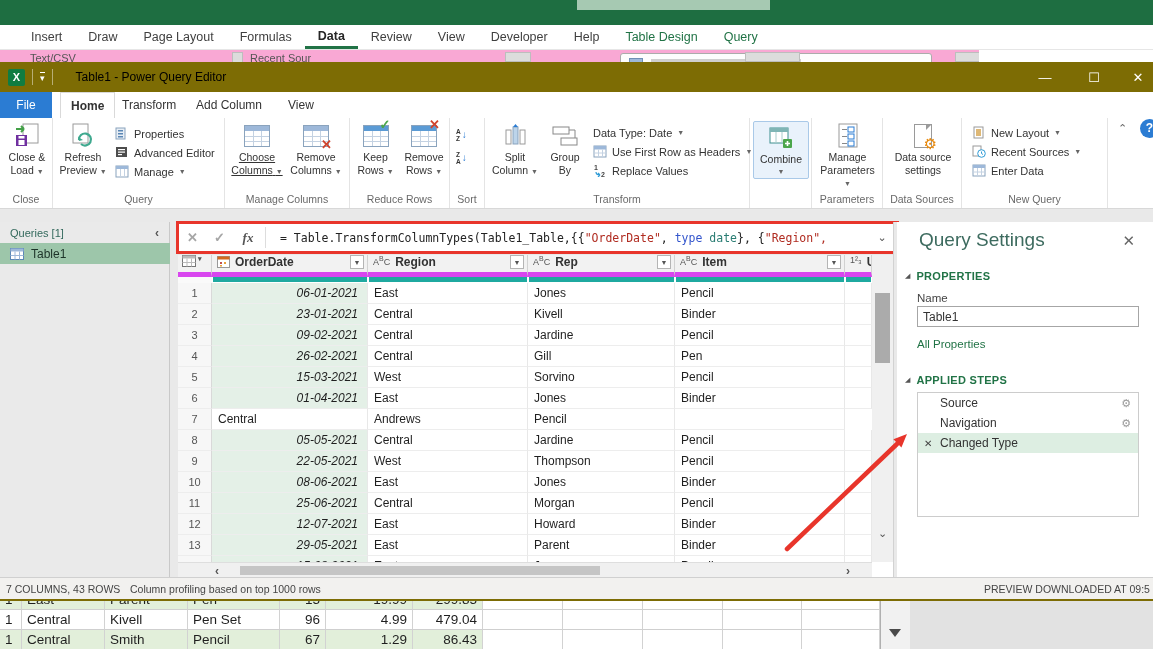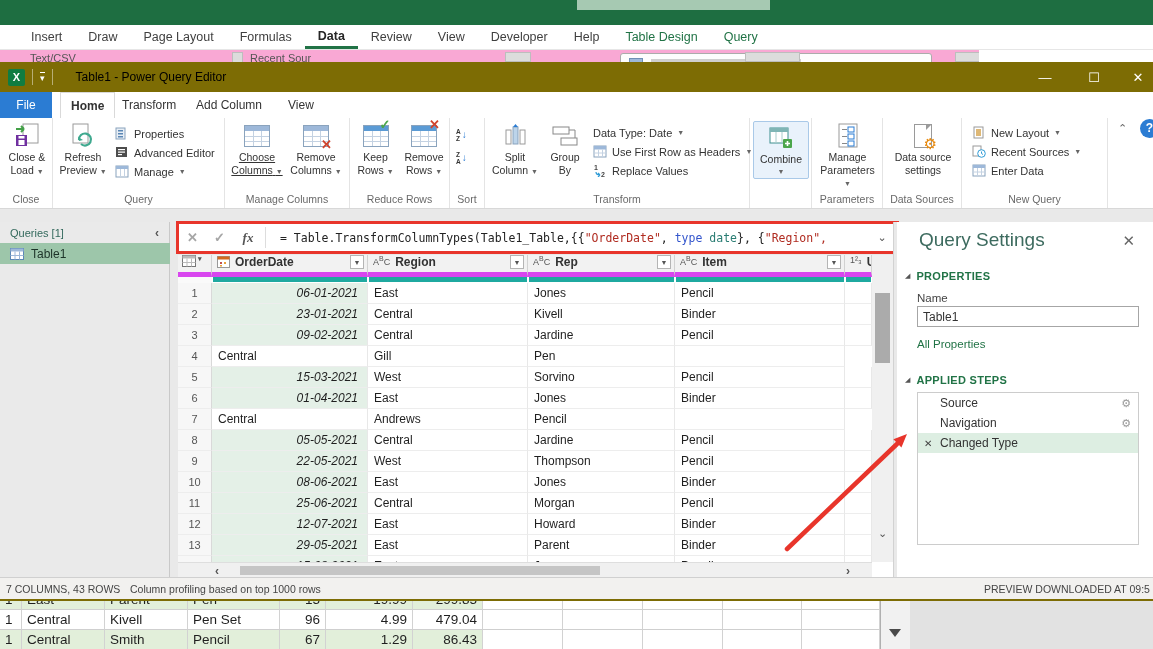--- a/index.html
+++ b/index.html
@@ -102,21 +102,21 @@
   .spanel { left:897px; top:160px; width:256px; height:355px; background:#fff; }
   .sp-title { position:absolute; left:22px; top:7px; font-size:19px; color:#3d6b5f; }
   .sp-close { position:absolute; right:18px; top:10px; font-size:15px; color:#666; }
   .sp-sect { position:absolute; left:8px; display:flex; align-items:center; gap:6px; }
   .sp-tri { font-size:7px; color:#555; }
   .sp-secttxt { font-size:11px; font-weight:bold; color:#217346; letter-spacing:.3px; }
   .sp-namelab { position:absolute; left:20px; top:70px; font-size:11.5px; color:#444; }
   .sp-input { position:absolute; left:20px; top:84px; width:222px; height:21px; border:1px solid #a6a6a6; font-size:12px; color:#333;
               font-family:"Liberation Sans", sans-serif; padding:0 5px; }
   .sp-link { position:absolute; left:20px; top:116px; font-size:11.5px; color:#217346; }
-  .steps { position:absolute; left:20px; top:170px; width:222px; height:153px; border:1px solid #ccc; background:#fff; }
+  .steps { position:absolute; left:20px; top:170px; width:222px; height:125px; border:1px solid #ccc; background:#fff; }
   .step { position:relative; height:20px; display:flex; align-items:center; font-size:12px; color:#333; padding-left:22px; }
   .step.sel { background:#ddeee2; }
   .step .del { position:absolute; left:6px; font-size:10px; color:#444; }
   .step .gear { position:absolute; right:7px; color:#9a9a9a; font-size:11px; }
   
   .pq-status { left:0; top:515px; width:1153px; height:22px; background:#f2f1ef; border-top:1px solid #d0d0d0; font-size:10.5px; color:#454545; }
   .st-l { position:absolute; left:6px; top:5px; }
   .st-c { position:absolute; left:130px; top:5px; }
   .st-r { position:absolute; left:984px; top:5px; width:200px; white-space:nowrap; overflow:hidden; }
   
@@ -598,20 +598,21 @@
             <div class="gc rn">3</div>
             <div class="gc datec">09-02-2021</div>
             <div class="gc">Central</div>
             <div class="gc">Jardine</div>
             <div class="gc">Pencil</div>
             <div class="gc"></div>
           </div>
 
           <div class="grow">
             <div class="gc rn">4</div>
+            <div class="gc datec">26-02-2021</div>
             <div class="gc">Central</div>
             <div class="gc">Gill</div>
             <div class="gc">Pen</div>
             <div class="gc"></div>
           </div>
 
           <div class="grow">
             <div class="gc rn">5</div>
             <div class="gc datec">15-03-2021</div>
             <div class="gc">West</div>

